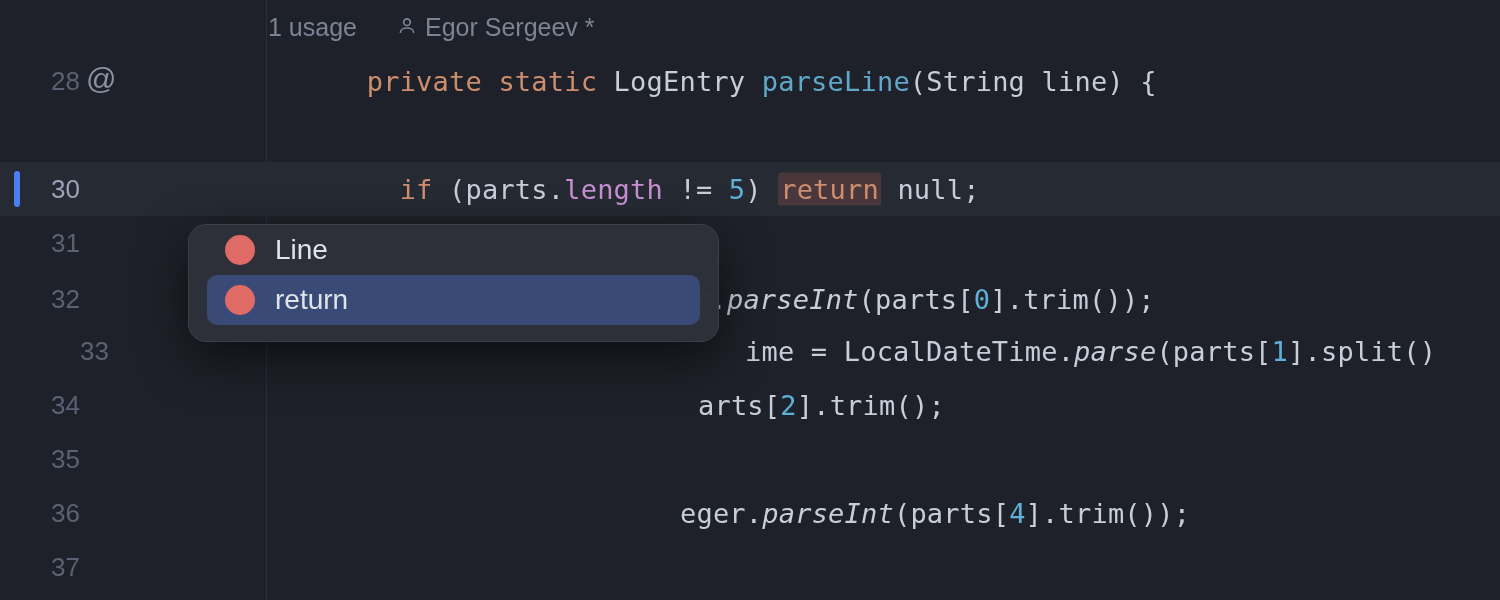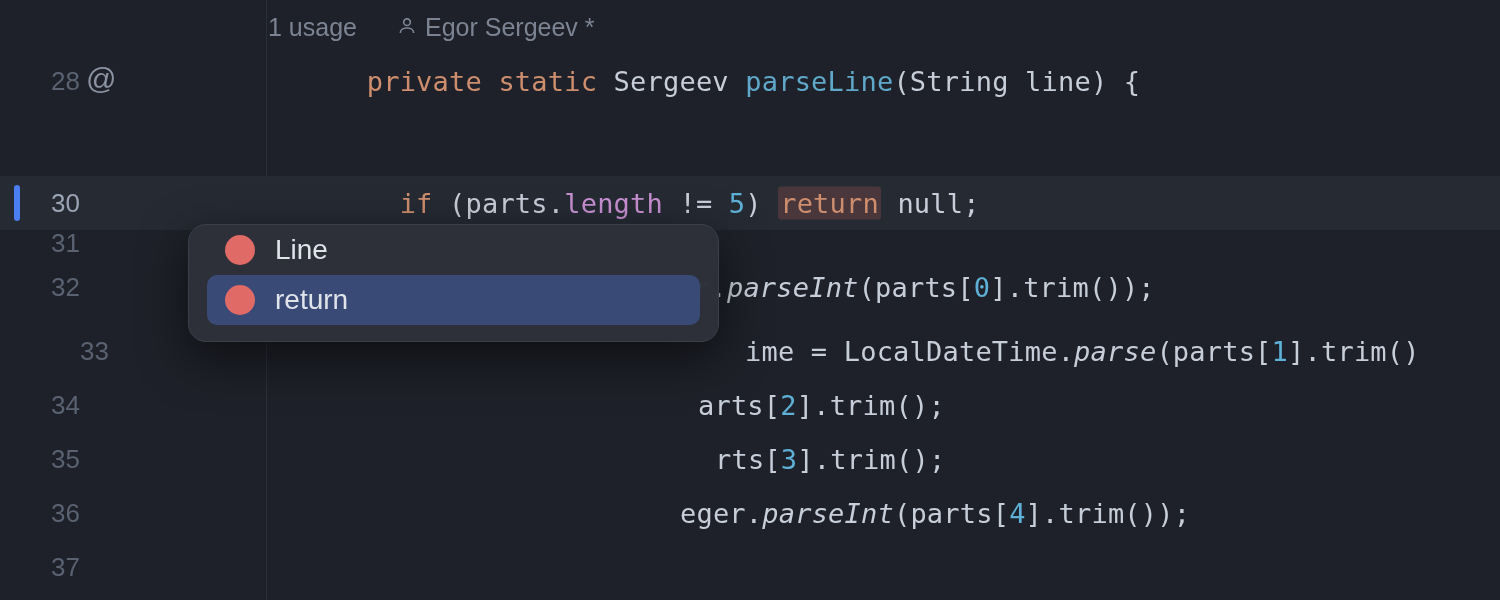--- a/index.html
+++ b/index.html
@@ -78,53 +78,52 @@
             </svg>
         </span><span>Egor Sergeev *</span>
       </span>
     </div>
   </div>
 
   <div class="row" style="top:54px;">
     <span class="linenum">28</span>
     <span class="at-marker">@</span>
     <span class="code">
-      <span class="kw">private</span> <span class="kw">static</span> <span>Sergeev</span> <span class="mtd">parseLine</span><span>(</span><span>String</span> <span>line</span><span>) {</span>
+      <span class="kw">private</span> <span class="kw">static</span> <span>LogEntry</span> <span class="mtd">parseLine</span><span>(</span><span>String</span> <span>line</span><span>) {</span>
     </span>
   </div>
 
 
-  <div class="row current" style="top:176px;">
+  <div class="row current" style="top:162px;">
     <span class="current-marker"></span>
     <span class="linenum current">30</span>
     <span class="code"><span>        </span><span class="kw">if</span><span> (parts.</span><span class="fld">length</span><span> != </span><span class="num">5</span><span>) </span><span class="kw returnhl">return</span><span> null;</span></span>
   </div>
 
   <div class="row" style="top:216px;">
     <span class="linenum">31</span>
   </div>
 
-  <div class="row" style="top:260px;">
+  <div class="row" style="top:272px;">
     <span class="linenum">32</span>
     <span class="code" style="left:694px;"><span>r.</span><span class="it">parseInt</span><span>(parts[</span><span class="num">0</span><span>].trim());</span></span>
   </div>
 
   <div class="row" style="top:324px;margin-left:29px;">
     <span class="linenum">33</span>
-    <span class="code" style="left:716px;"><span>ime = LocalDateTime.</span><span class="it">parse</span><span>(parts[</span><span class="num">1</span><span>].trim()</span></span>
+    <span class="code" style="left:716px;"><span>ime = LocalDateTime.</span><span class="it">parse</span><span>(parts[</span><span class="num">1</span><span>].split()</span></span>
   </div>
 
   <div class="row" style="top:378px;">
     <span class="linenum">34</span>
     <span class="code" style="left:698px;"><span>arts[</span><span class="num">2</span><span>].trim();</span></span>
   </div>
 
   <div class="row" style="top:432px;padding-left:48px;">
     <span class="linenum">35</span>
-    <span class="code" style="left:715px;"><span>rts[</span><span class="num">3</span><span>].trim();</span></span>
   </div>
 
   <div class="row" style="top:486px;">
     <span class="linenum">36</span>
     <span class="code" style="left:680px;"><span>eger.</span><span class="it">parseInt</span><span>(parts[</span><span class="num">4</span><span>].trim());</span></span>
   </div>
 
   <div class="row" style="top:540px;">
     <span class="linenum">37</span>
   </div>

